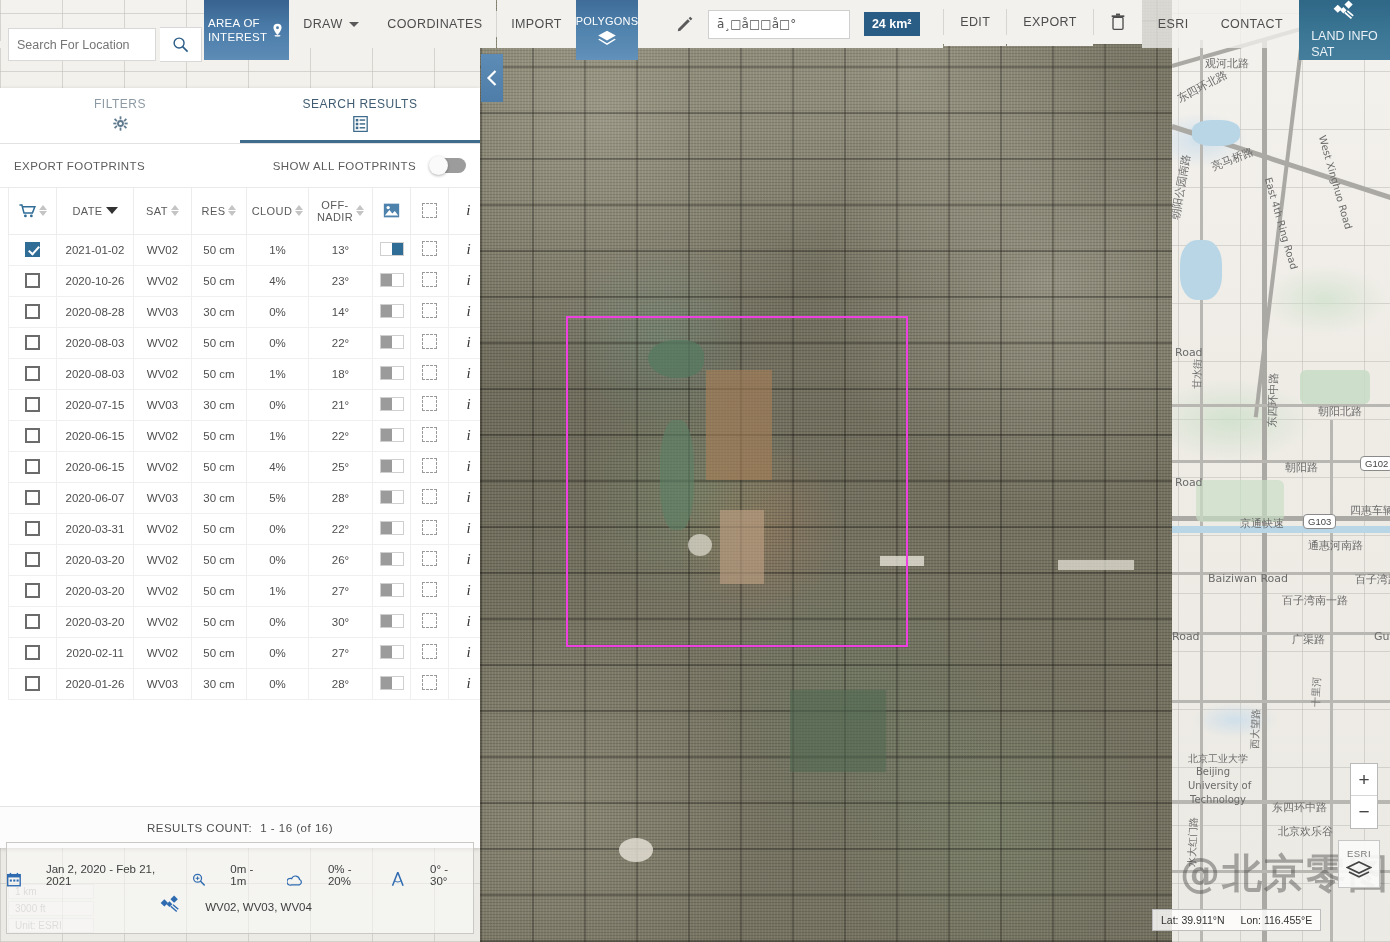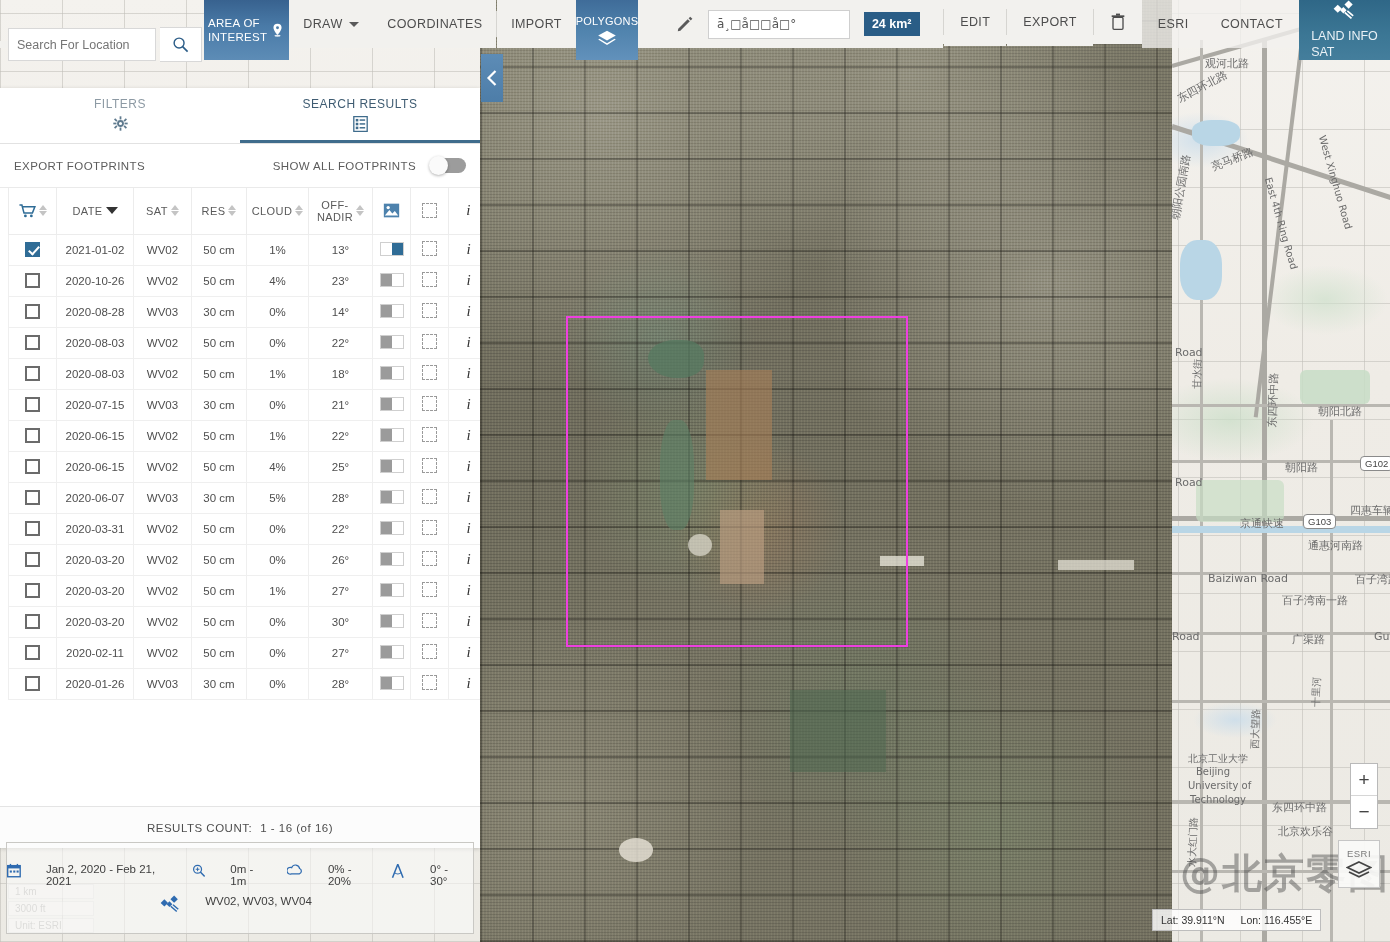--- a/index.html
+++ b/index.html
@@ -223,21 +223,21 @@
     background:#fcfcfc;
   }
 
   
   #filter-summary{
     position:absolute; left:6px; top:842px; width:468px; height:92px;
     background:rgba(252,252,251,.55); border:1px solid #c9c8c4; z-index:21;
     display:flex; flex-direction:column; align-items:center; justify-content:center; gap:8px;
   }
   .fs-row{ display:flex; align-items:center; gap:10px; font-size:11.5px; color:#3e3e3e; }
-  .fs-item{ display:flex; align-items:flex-start; gap:25px; margin-right:8px; }
+  .fs-item{ display:flex; align-items:flex-end; gap:25px; margin-right:8px; }
 
   
   #panel-collapse{
     position:absolute; left:481px; top:54px; width:22px; height:48px;
     background:linear-gradient(180deg,#5d8cb6,#4d7da8); color:#fff; z-index:25;
     display:flex; align-items:center; justify-content:center; cursor:pointer;
   }
 
   
   #zoom-controls{

